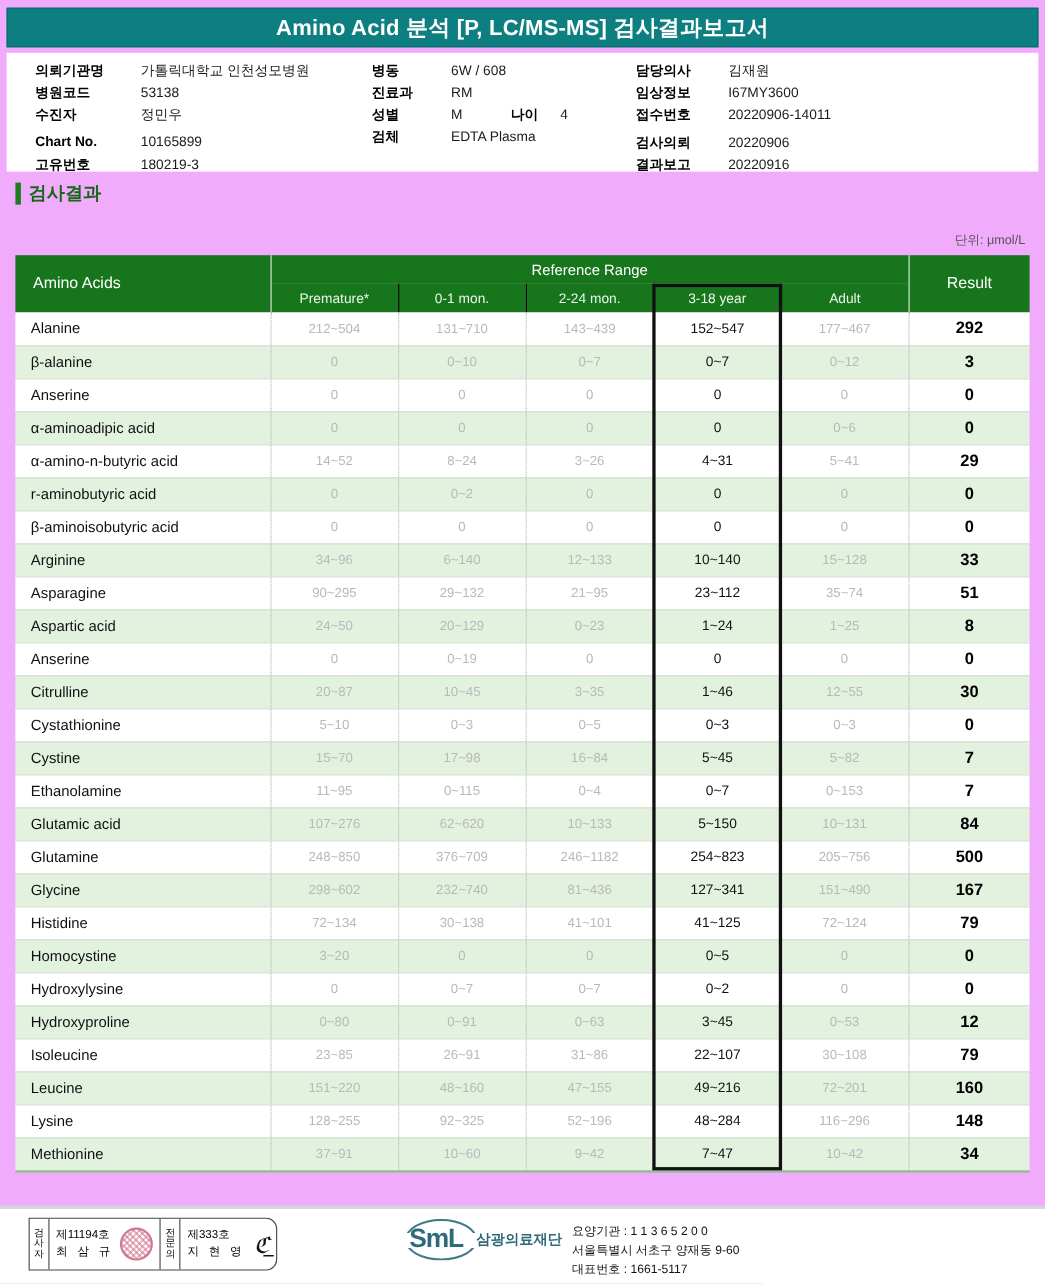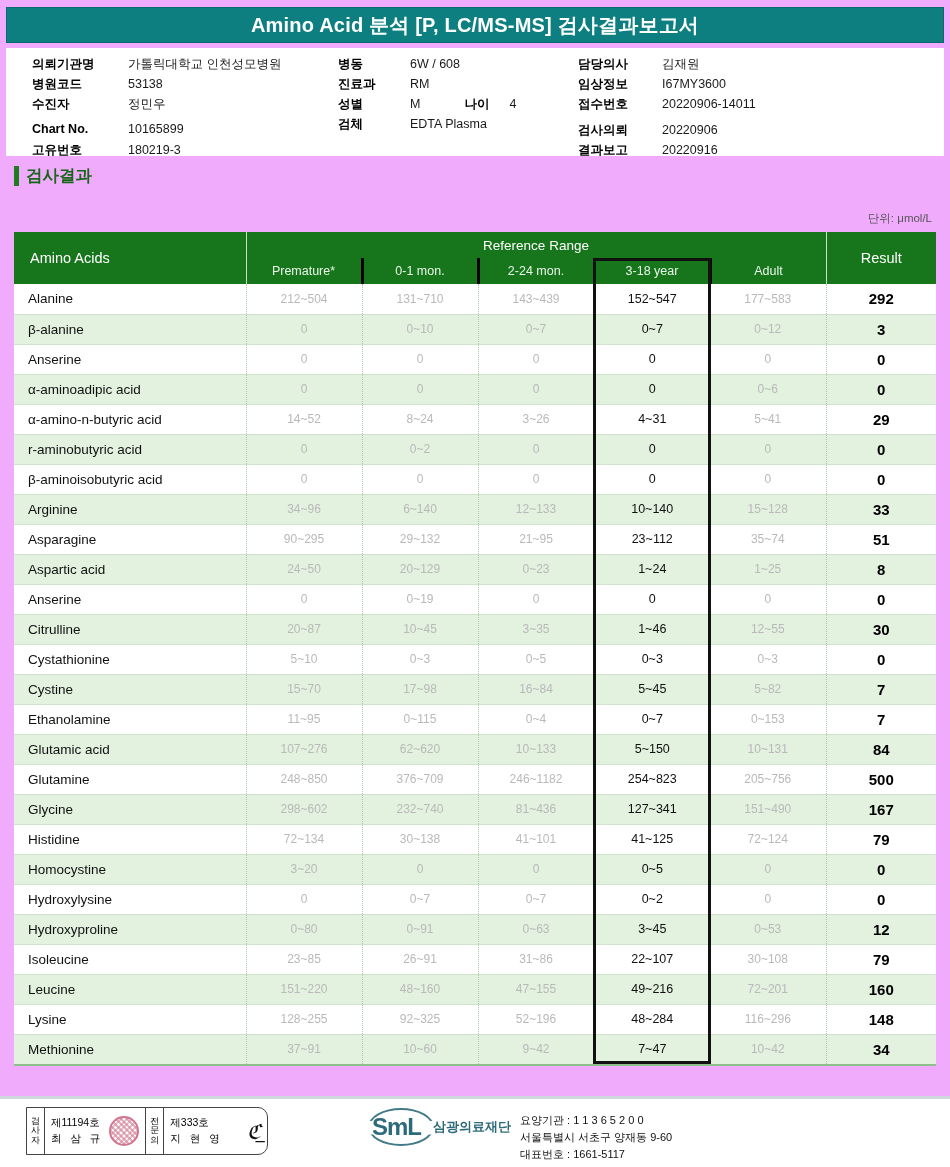--- a/index.html
+++ b/index.html
@@ -146,21 +146,21 @@
     vertical-align: middle;
   }
   .th-sub {
     background: #17761c;
     color: #eaf6ea;
     font-size: 12.5px;
     font-weight: normal;
     height: 26px;
     text-align: center;
     vertical-align: middle;
-    border-right: 3px solid #000000;
+    border-right: 1px solid #000000;
   }
   .th-sub.last { border-right: 1px solid #c9e3c9; }
 
   
   tr.row-odd td  { background: #ffffff; }
   tr.row-even td { background: #e3f1df; }
 
   td.c-name {
     font-size: 13.5px;
     color: #111111;
@@ -245,21 +245,21 @@
     color: #000;
     border-right: 1px solid #444444;
     padding: 2px 0;
   }
   .stamp-cell {
     display: flex;
     align-items: center;
     padding: 0 6px;
     border-right: 1px solid #444444;
   }
-  .stamp-cell.nolast { border-right: none; gap: 16px; }
+  .stamp-cell.nolast { border-right: none; }
   .stamp-names {
     display: flex;
     flex-direction: column;
     justify-content: center;
     font-size: 10.5px;
     line-height: 1.5;
     color: #000;
     white-space: nowrap;
     padding-right: 4px;
   }
@@ -445,21 +445,21 @@
             <th class="th-sub last">Adult</th>
           </tr>
       </thead>
       <tbody id="tbody">
           <tr class="row-odd">
             <td class="c-name">Alanine</td>
             <td class="c-ref">212~504</td>
             <td class="c-ref">131~710</td>
             <td class="c-ref">143~439</td>
             <td class="c-ref hl" id="hl-first-cell">152~547</td>
-            <td class="c-ref">177~583</td>
+            <td class="c-ref">177~467</td>
             <td class="c-result">292</td>
           </tr>
           <tr class="row-even">
             <td class="c-name">β-alanine</td>
             <td class="c-ref">0</td>
             <td class="c-ref">0~10</td>
             <td class="c-ref">0~7</td>
             <td class="c-ref hl">0~7</td>
             <td class="c-ref">0~12</td>
             <td class="c-result">3</td>

